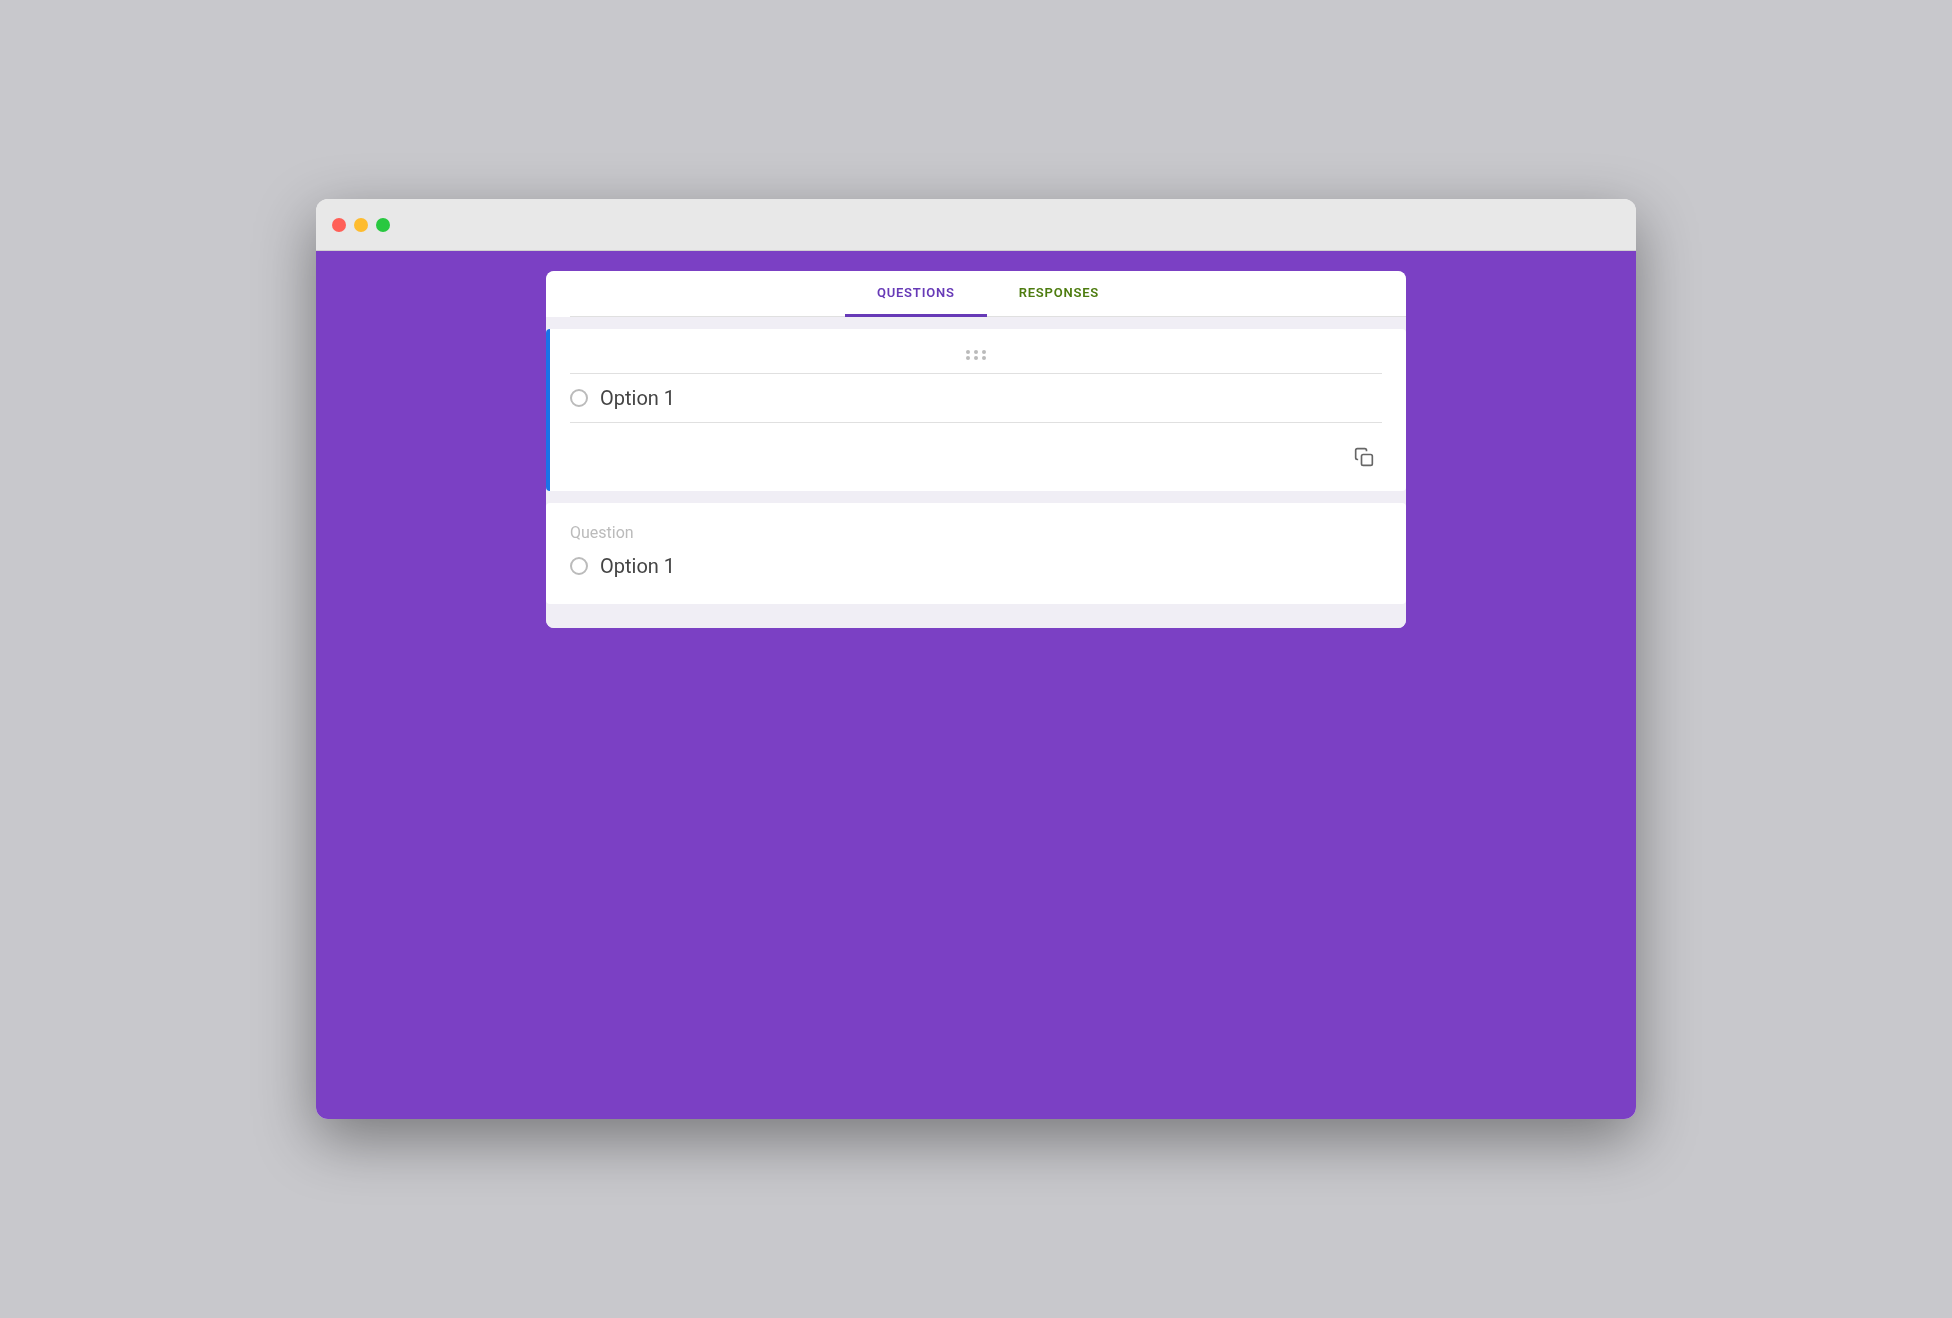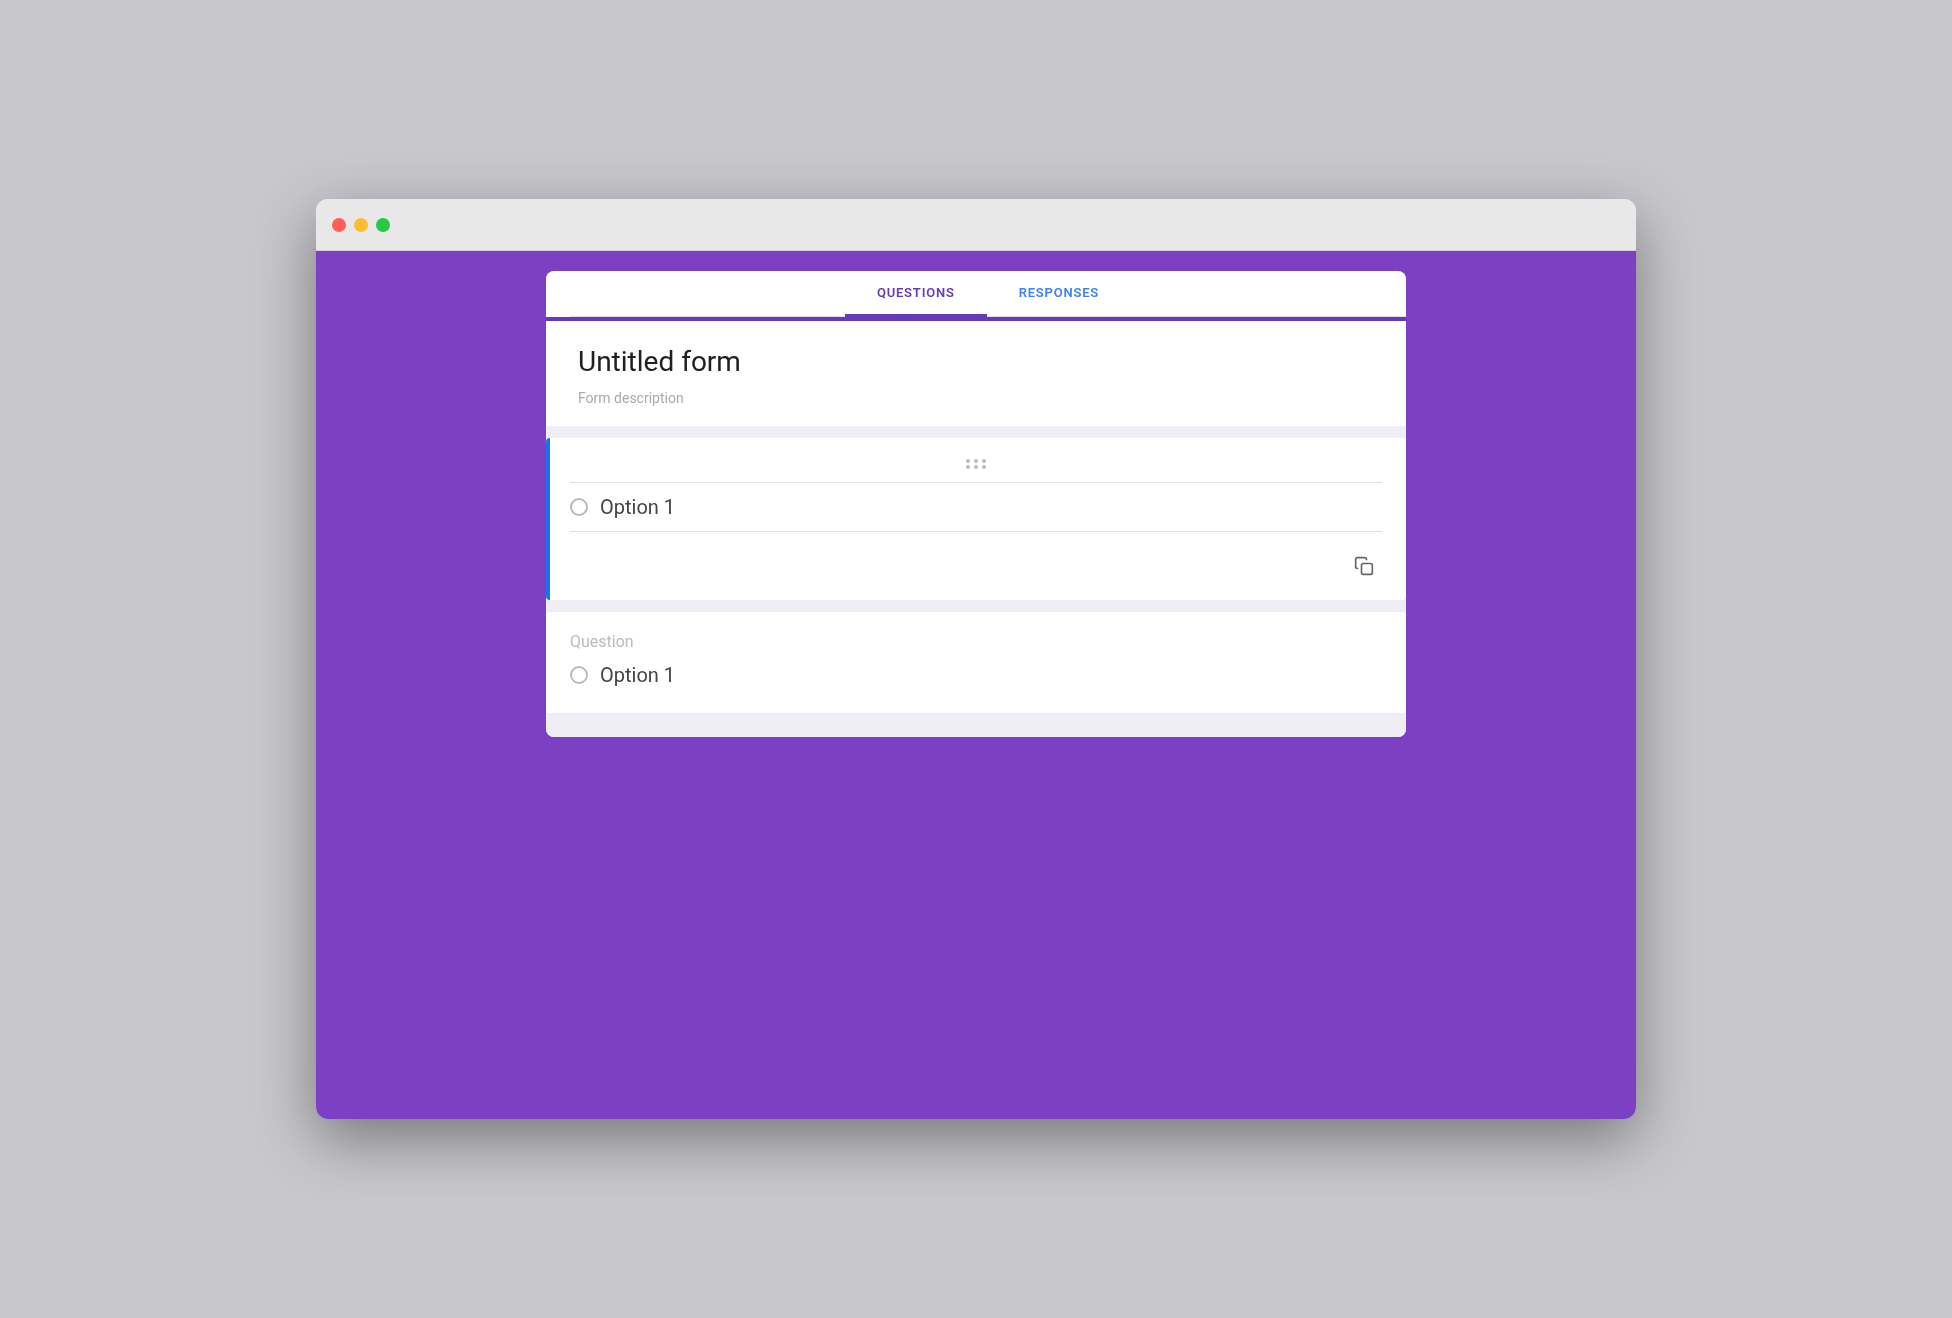--- a/index.html
+++ b/index.html
@@ -75,21 +75,21 @@
       gap: 0;
       border-bottom: 1px solid #e0e0e0;
     }
 
     .form-tab {
       padding: 14px 32px;
       font-size: 13px;
       font-weight: 600;
       letter-spacing: 0.8px;
       cursor: pointer;
-      color: #3b82f6;
+      color: #4d7c0f;
       border-bottom: 3px solid transparent;
       margin-bottom: -1px;
     }
 
     .form-tab.active {
       color: #673ab7;
       border-bottom-color: #673ab7;
     }
 
     
@@ -219,24 +219,20 @@
   <div class="browser-content">
     <div class="form-container">
 
       <div class="form-header">
         <div class="form-tabs">
           <div class="form-tab active">QUESTIONS</div>
           <div class="form-tab">RESPONSES</div>
         </div>
       </div>
 
-      <div class="form-title-area">
-        <div class="form-title-text">Untitled form</div>
-        <div class="form-description">Form description</div>
-      </div>
 
       <div class="questions-area">
 
         <div class="question-card active" style="position:relative;">
           <div class="drag-handle">
             <svg width="24" height="12" viewBox="0 0 24 12">
               <circle cx="4" cy="3" r="2" fill="#bbb"></circle>
               <circle cx="12" cy="3" r="2" fill="#bbb"></circle>
               <circle cx="20" cy="3" r="2" fill="#bbb"></circle>
               <circle cx="4" cy="9" r="2" fill="#bbb"></circle>

